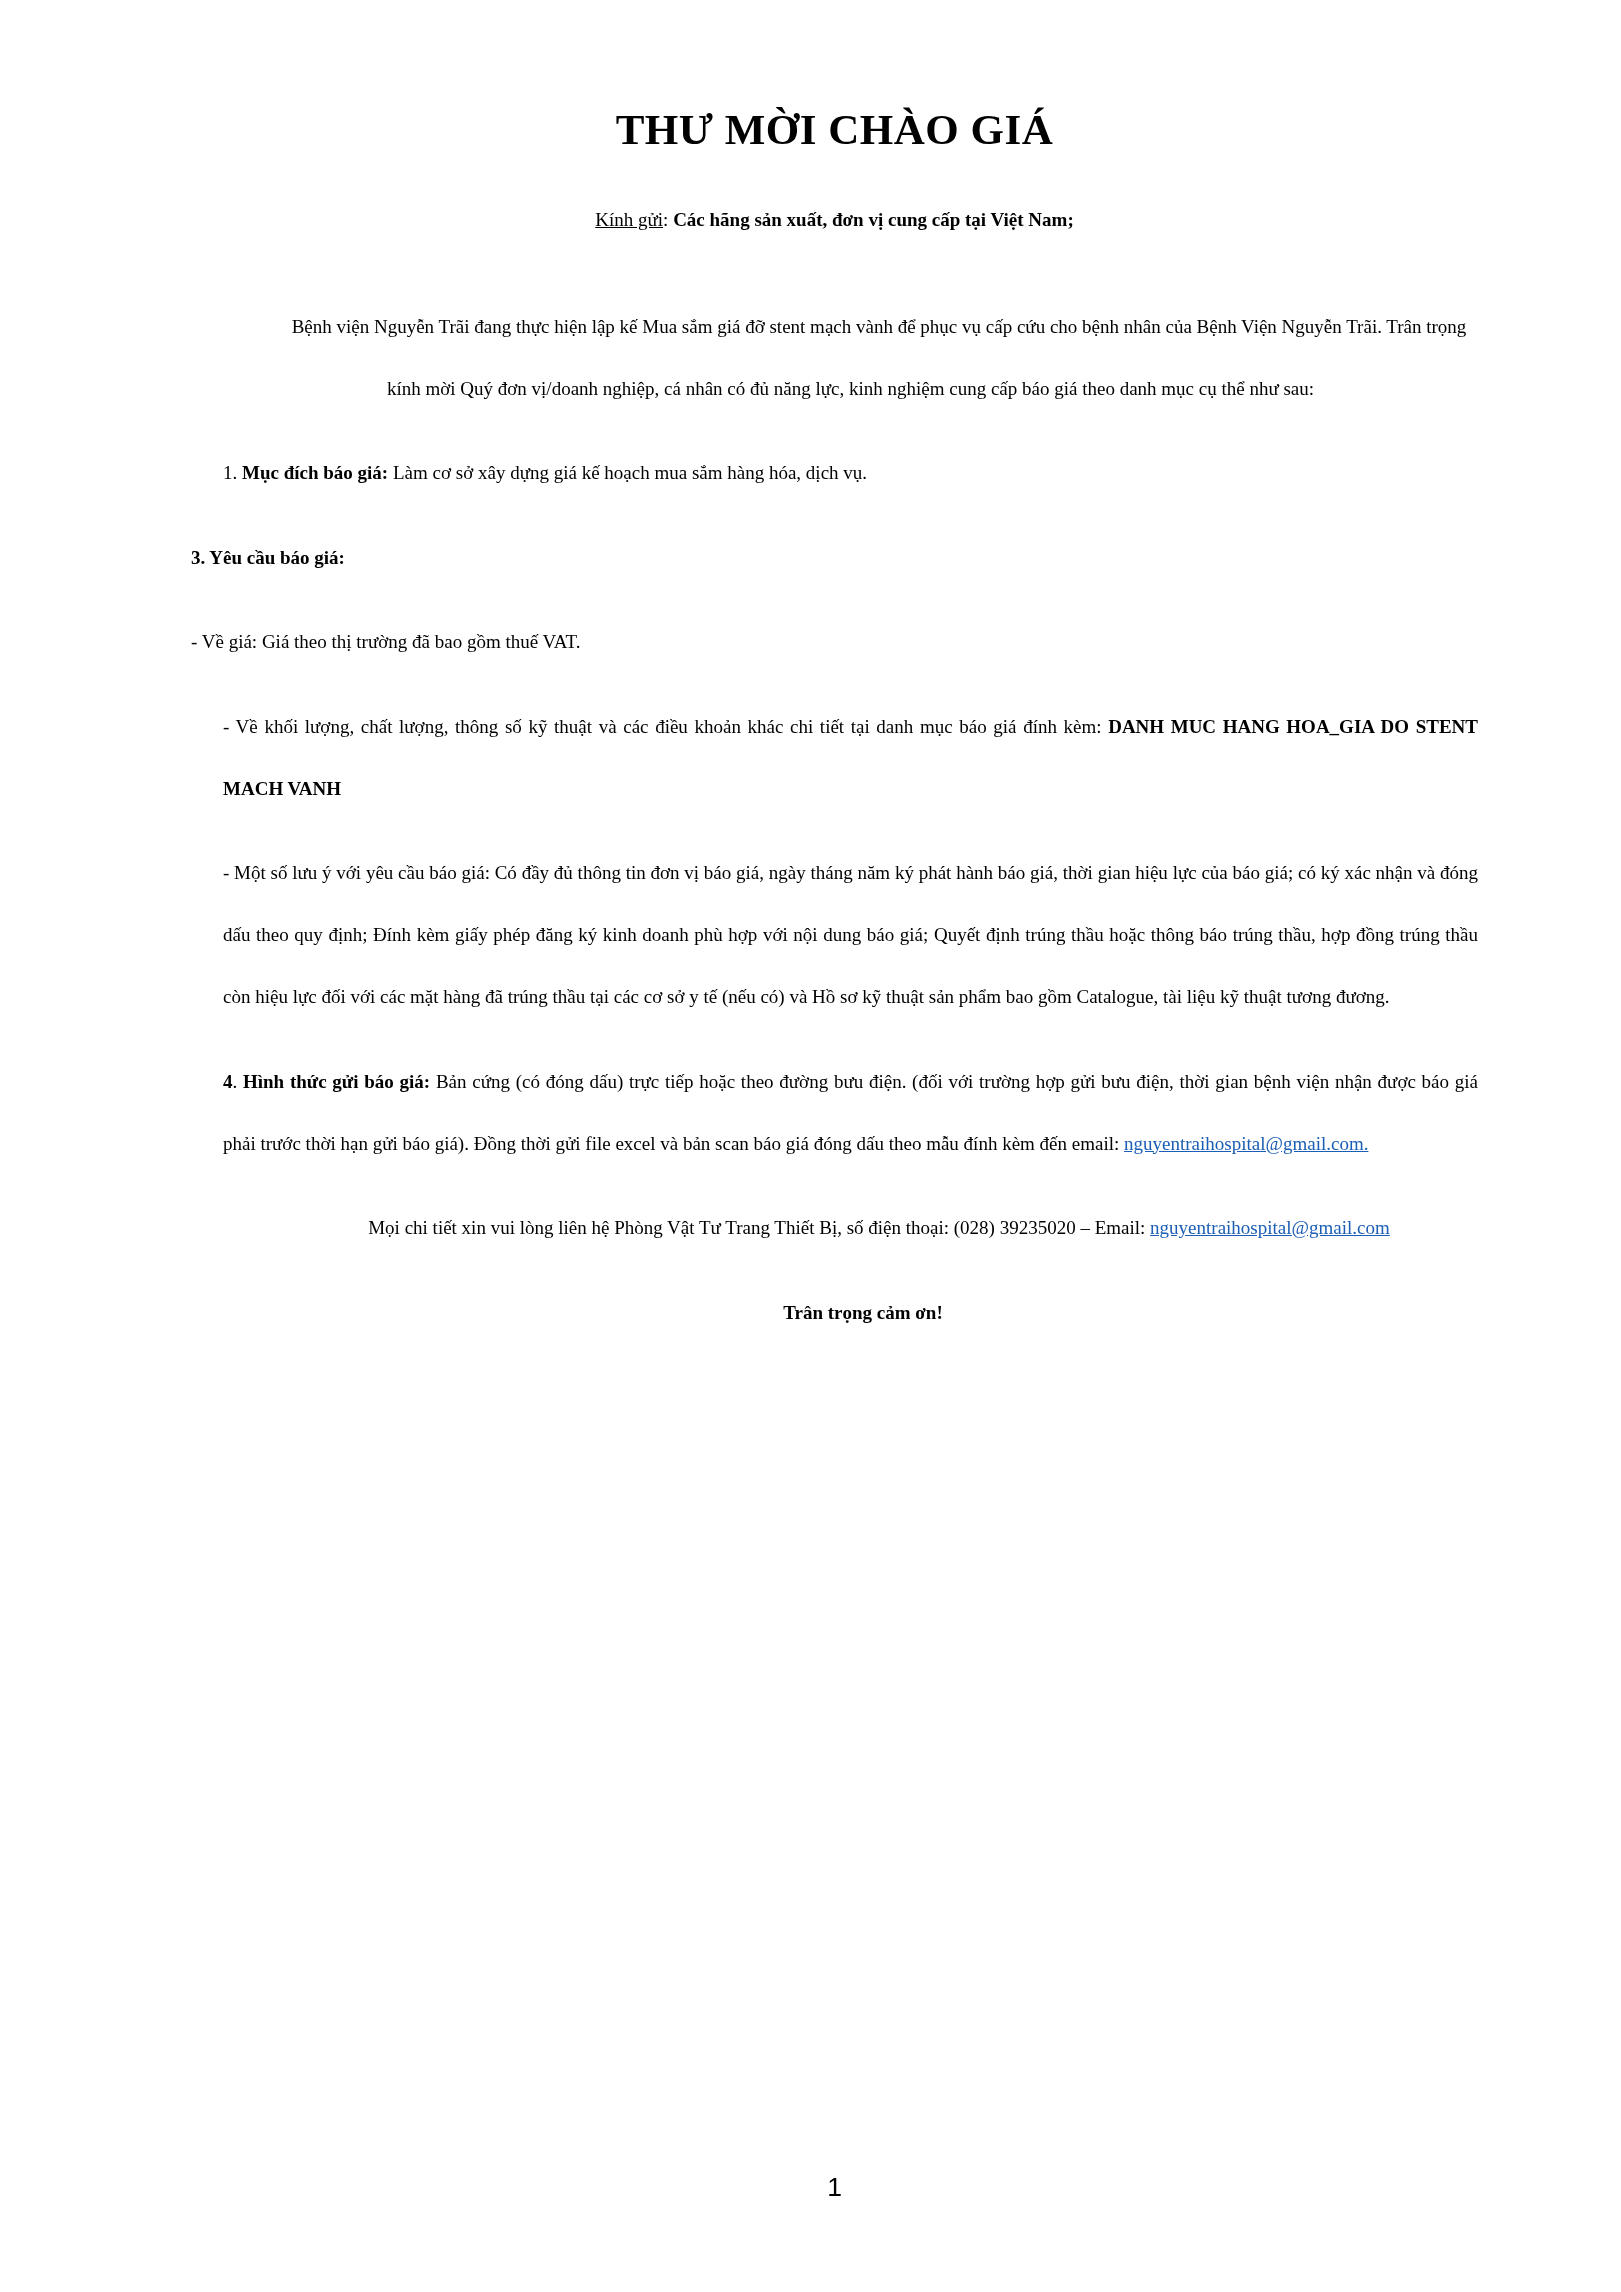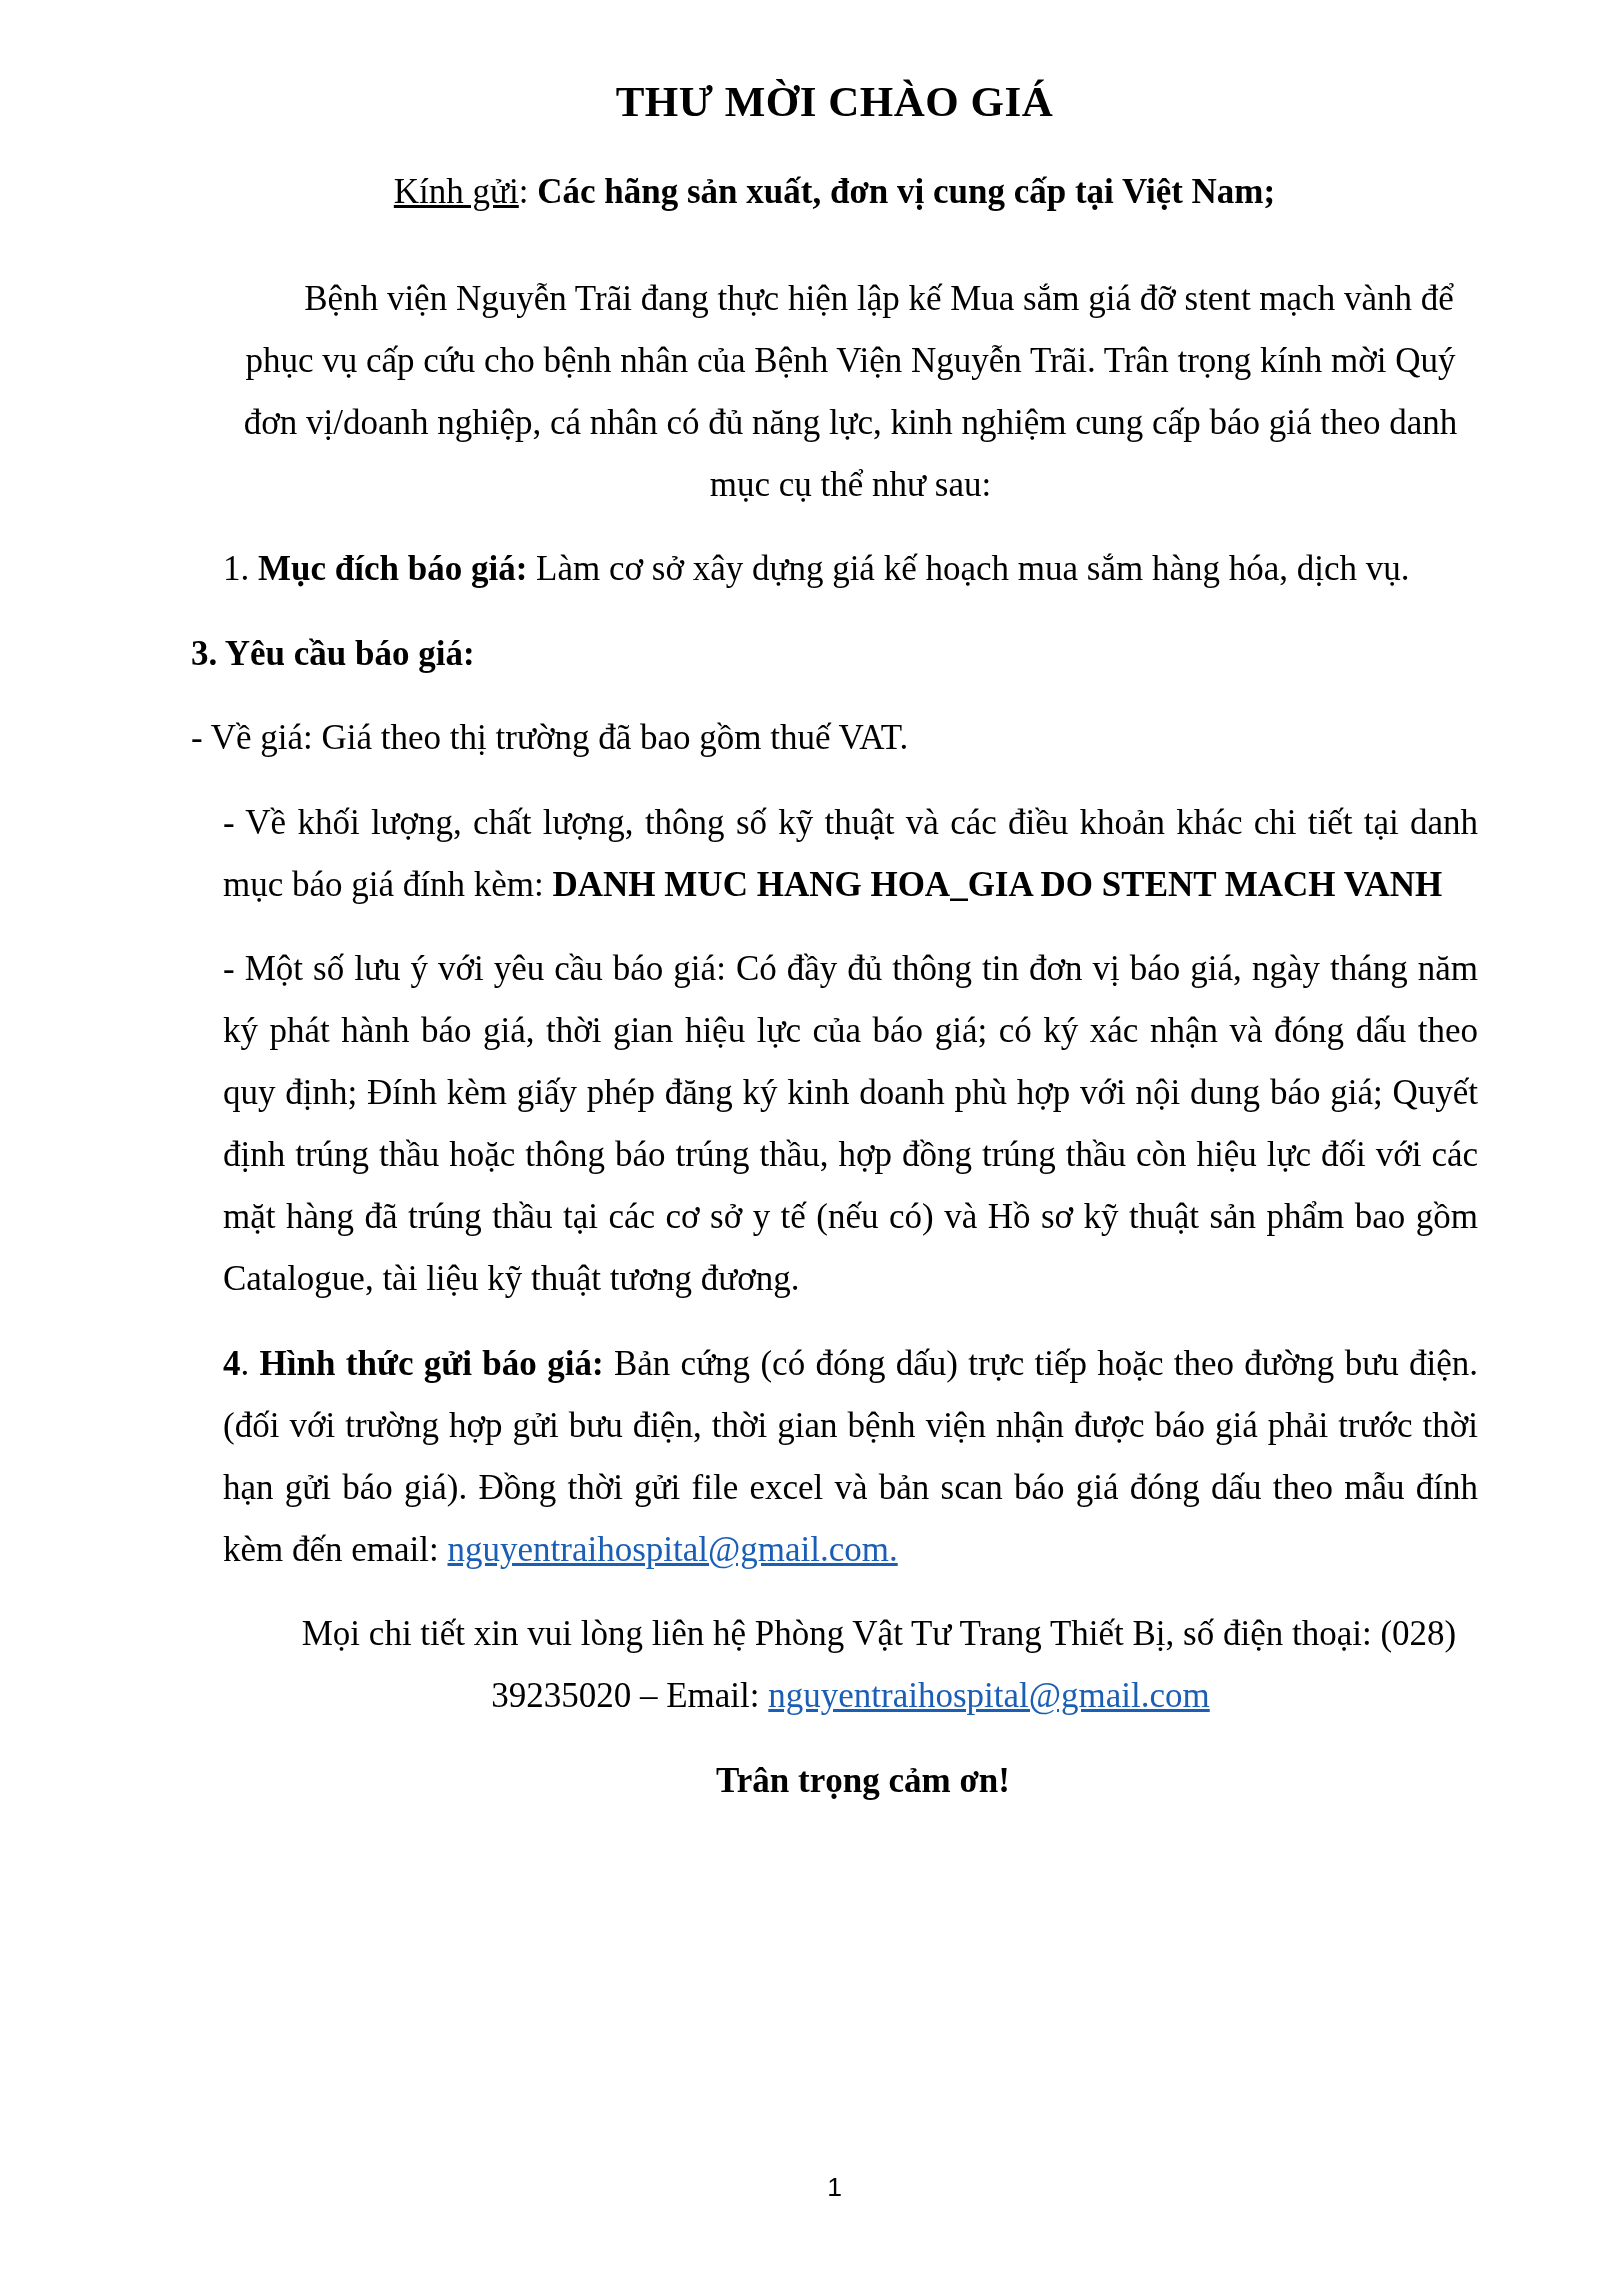--- a/index.html
+++ b/index.html
@@ -6,36 +6,36 @@
     margin: 0;
     padding: 0;
     background: #ffffff;
   }
   .page {
     position: relative;
     width: 1598px;
     height: 2293px;
     box-sizing: border-box;
     background: #ffffff;
-    padding: 76px 120px 0 191px;
+    padding: 104px 120px 0 191px;
     font-family: "Liberation Serif", "DejaVu Serif", serif;
     color: #000000;
     overflow: hidden;
   }
   .doc-title {
     margin: 0 0 33px 0;
     font-size: 43px;
     font-weight: bold;
     text-align: center;
     letter-spacing: 0.5px;
     line-height: 1.2;
   }
   .para {
     margin: 0 0 22.5px 0;
-    font-size: 35px;
+    font-size: 19px;
     line-height: 62px;
   }
   .center  { text-align: center; margin-bottom: 45px; }
   .justify { text-align: justify; margin-left: 32px; }
   .indent  { text-indent: 57px; text-align: center; }
   .b   { font-weight: bold; }
   .u   { text-decoration: underline; }
   .red { color: var(--red, #e01010); }
   a.link {
     color: var(--link, #1b5eb5);

